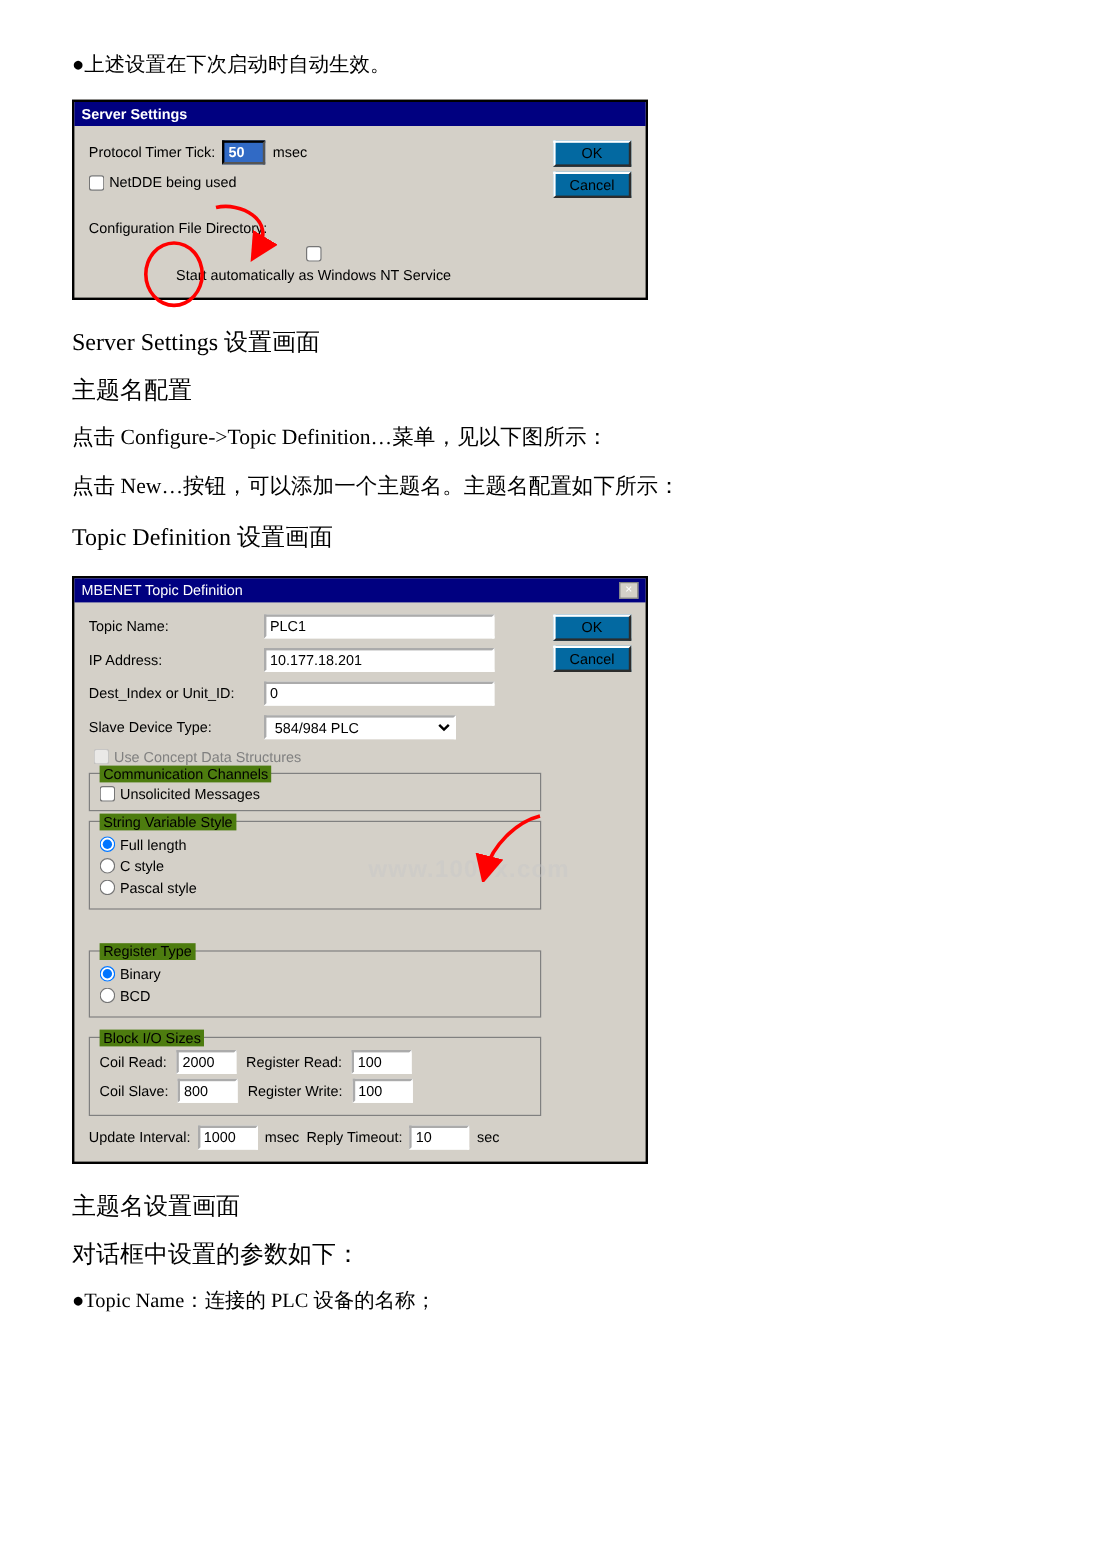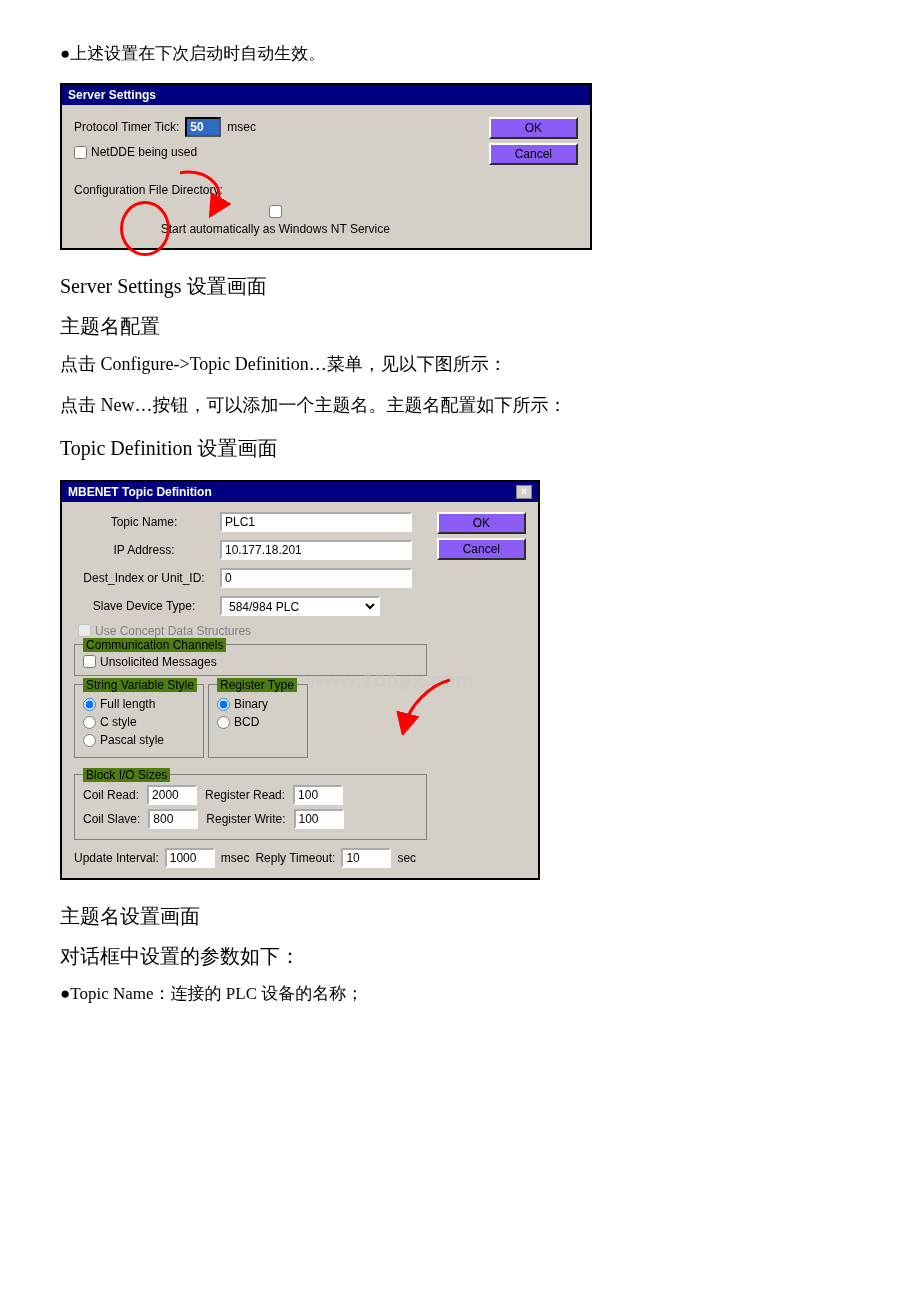--- a/index.html
+++ b/index.html
@@ -25,21 +25,21 @@
       font-weight: normal;
       margin-bottom: 8px;
       margin-top: 4px;
     }
     
     .dialog-container {
       margin: 16px 0 20px 0;
     }
     .server-settings-dialog {
       border: 2px solid #000;
-      width: 532px;
+      width: 480px;
       background: #d4d0c8;
       font-family: "Tahoma", "Arial", sans-serif;
       font-size: 12px;
     }
     .dialog-titlebar {
       background: #000080;
       color: #fff;
       padding: 3px 6px;
       font-weight: bold;
       font-size: 12px;
@@ -85,25 +85,25 @@
       gap: 4px;
       margin-top: 8px;
       flex-direction: column;
     }
     .dialog-buttons {
       display: flex;
       flex-direction: column;
       gap: 4px;
     }
     .win-button {
-      background: #8b5cf6;
+      background: #0369a1;
       border: 2px outset #fff;
       border-right-color: #808080;
       border-bottom-color: #808080;
-      padding: 2px 24px;
+      padding: 2px 12px;
       font-size: 12px;
       font-family: "Tahoma", "Arial", sans-serif;
       cursor: pointer;
       min-width: 60px;
       text-align: center;
     }
     .highlight-input {
       background: #316AC5;
       color: #fff;
       border: 2px inset #000;
@@ -119,21 +119,21 @@
       width: 480px;
       background: #d4d0c8;
       font-family: "Tahoma", "Arial", sans-serif;
       font-size: 12px;
       position: relative;
     }
     .mbenet-titlebar {
       background: #000080;
       color: #fff;
       padding: 3px 6px;
-      font-weight: bold;
+      font-weight: normal;
       font-size: 12px;
       display: flex;
       align-items: center;
       justify-content: space-between;
     }
     .mbenet-body {
       padding: 10px 12px;
       display: flex;
       gap: 10px;
     }
@@ -141,21 +141,21 @@
       flex: 1;
     }
     .mbenet-row {
       display: flex;
       align-items: center;
       margin-bottom: 8px;
       gap: 6px;
     }
     .mbenet-row-label {
       width: 140px;
-      text-align: center;
+      text-align: left;
       font-size: 12px;
     }
     .mbenet-input {
       border: 2px inset #fff;
       background: #fff;
       padding: 1px 3px;
       font-size: 12px;
       height: 20px;
       width: 192px;
     }
@@ -211,22 +211,23 @@
       border: 1px solid #808080;
       padding: 6px 8px;
       margin-bottom: 8px;
       position: relative;
       display: inline-block;
       min-width: 100px;
       vertical-align: top;
     }
     .groups-row {
       display: flex;
-      gap: 4px;
-      margin-bottom: 8px;
+      gap: 26px;
+      margin-bottom: 8px;
+      flex-direction: column;
     }
     .block-io-group {
       border: 1px solid #808080;
       padding: 6px 8px;
       margin-bottom: 8px;
       position: relative;
     }
     .block-io-inner {
       margin-top: 4px;
     }
@@ -255,21 +256,21 @@
     .update-input {
       border: 2px inset #fff;
       background: #fff;
       padding: 1px 3px;
       font-size: 12px;
       height: 20px;
       width: 50px;
     }
     .radio-row {
       display: flex;
-      align-items: flex-end;
+      align-items: flex-start;
       gap: 4px;
       margin-bottom: 4px;
       font-size: 12px;
     }
     .close-btn {
       background: #d4d0c8;
       border: 1px solid #808080;
       width: 16px;
       height: 14px;
       font-size: 10px;

